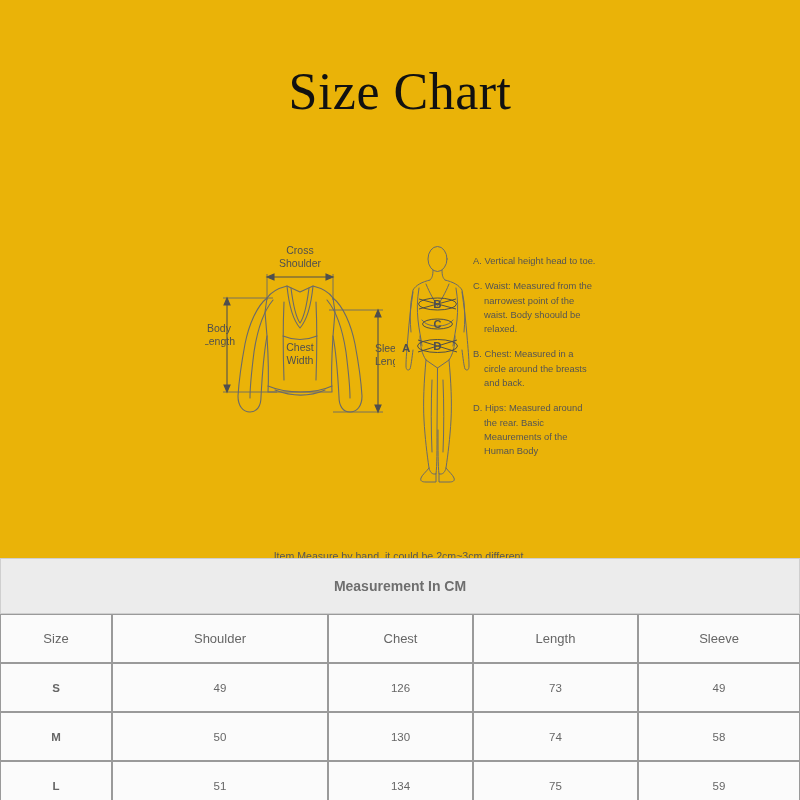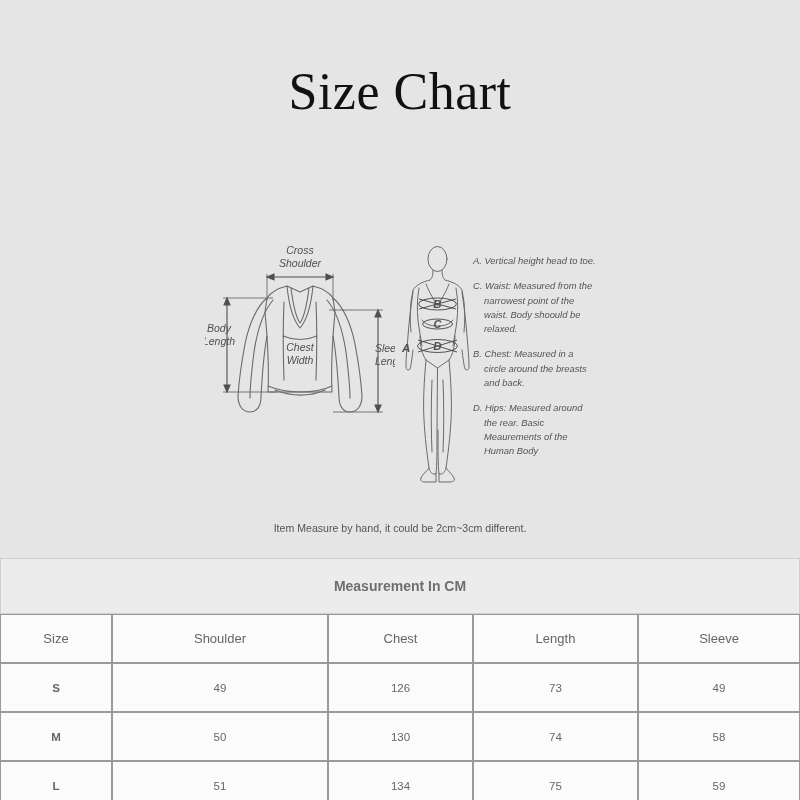--- a/index.html
+++ b/index.html
@@ -9,21 +9,21 @@
     height: 800px;
     background: #ffffff;
     font-family: "Liberation Sans", sans-serif;
     overflow: hidden;
   }
 
   #page {
     position: relative;
     width: 800px;
     height: 599px;
-    background: #e5e5e5;
+    background: #eab308;
   }
 
   
   #title {
     position: absolute;
     top: 62px;
     left: 0;
     width: 800px;
     text-align: center;
     font-family: "Liberation Serif", "DejaVu Serif", serif;
@@ -33,21 +33,20 @@
     letter-spacing: 0.5px;
   }
 
   
   #diagram {
     position: absolute;
     top: 240px;
     left: 0;
     width: 800px;
     height: 270px;
-    font-style: italic;
   }
   #garment-figure {
     position: absolute;
     left: 205px;
     top: 0px;
   }
   #body-figure {
     position: absolute;
     left: 400px;
     top: 0px;
@@ -64,21 +63,21 @@
   .legend-item {
     margin-bottom: 11px;
     padding-left: 11px;
     text-indent: -11px;
   }
   .legend-item:last-child { margin-bottom: 4px; }
 
   
   #note {
     position: absolute;
-    top: 522px;
+    top: 550px;
     left: 0;
     width: 800px;
     text-align: center;
     font-size: 10.6px;
     color: #555555;
   }
 
   
   #size-table {
     position: absolute;

